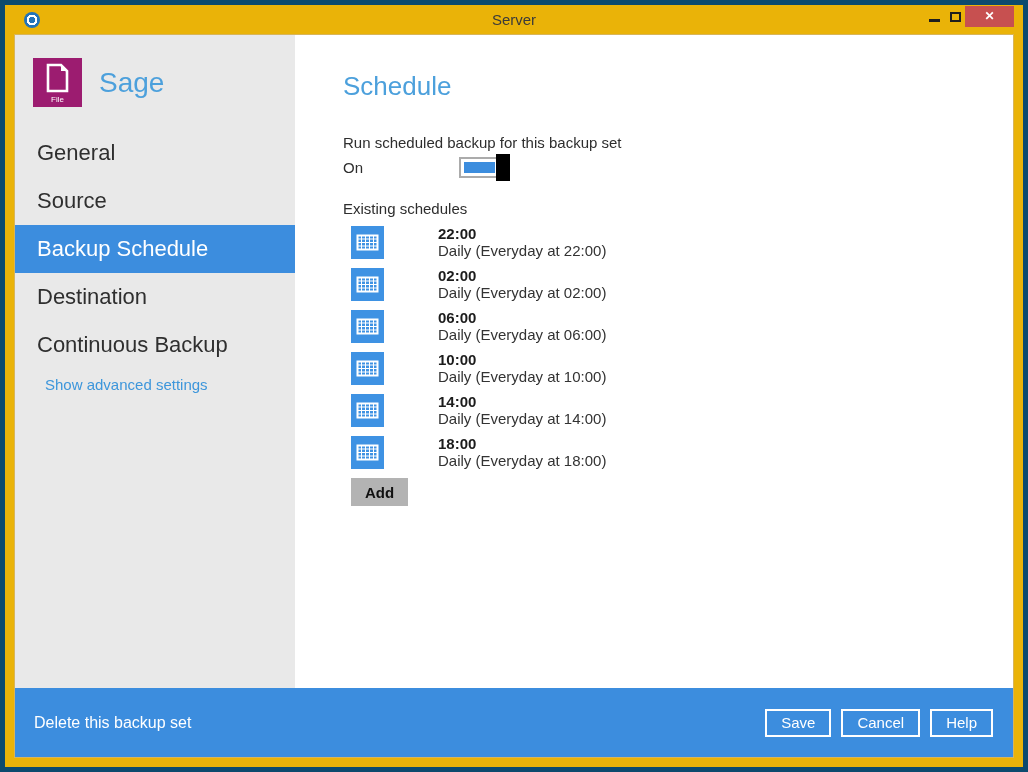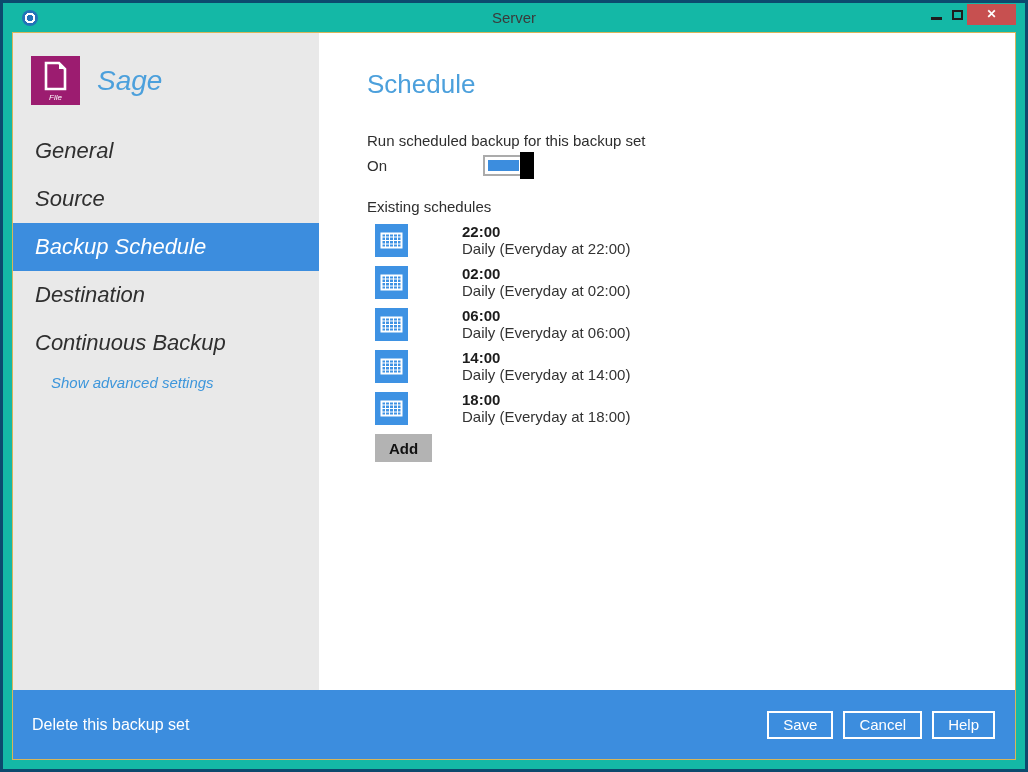--- a/index.html
+++ b/index.html
@@ -1,21 +1,21 @@
 <!DOCTYPE html>
 <html><head>
 <meta charset="utf-8">
 <style>
   * { margin:0; padding:0; box-sizing:border-box; }
   html,body { background:#ffffff; }
   body { font-family:"Liberation Sans", sans-serif; }
 
   .window {
     position:relative; width:1028px; height:772px;
-    background:#14b8a6; border:3px solid #0c4a6e; overflow:hidden;
+    background:#eab308; border:5px solid #0c4a6e; overflow:hidden;
   }
 
   
   .titlebar { position:absolute; top:0; left:0; right:0; height:29px; }
   .title-text {
     position:absolute; left:0; right:0; top:0; height:29px;
     line-height:29px; text-align:center; font-size:15px; color:#3A3A3A;
   }
   .app-icon {
     position:absolute; left:19px; top:7px; width:16px; height:16px; border-radius:50%;
@@ -31,28 +31,28 @@
 
   
   .content {
     position:absolute; left:9px; right:9px; top:29px; bottom:9px;
     background:#ffffff; border:1px solid #D8B55A;
     display:flex; flex-direction:column;
   }
   .columns { flex:1; display:flex; min-height:0; }
 
   
-  .sidebar { width:306px; background:#E9E9E9; flex:none;font-style:italic; }
+  .sidebar { width:280px; background:#E9E9E9; flex:none; }
   .app-row { display:flex; align-items:center; margin:23px 0 0 18px; }
   .sage-icon { width:49px; height:49px; background:#9C1C70; flex:none; }
   .app-name { font-size:28px; color:#4CA0DC; margin-left:17px; font-weight:300; }
   .nav { margin-top:22px; }
   .nav-item { height:48px; line-height:48px; padding-left:22px; font-size:22px; color:#2F2F2F; font-weight:300; }
   .nav-item.active { background:#3C8DDE; color:#ffffff; }
-  .advanced-link { display:inline-block; margin:7px 0 0 38px; font-size:15px; color:#3D96DB; }
+  .advanced-link { display:inline-block; margin:7px 0 0 30px; font-size:15px; color:#3D96DB; }
 
   
   .main { flex:1; background:#ffffff; padding:36px 20px 0 48px; overflow:hidden; }
   .page-heading { font-size:26px; color:#4CA0DC; font-weight:300; line-height:31px; }
   .run-label { margin-top:32px; font-size:15px; color:#2E2E2E; line-height:17px; }
   .on-row { display:flex; align-items:center; margin-top:6px; height:21px; }
   .on-label { width:116px; font-size:15px; color:#2E2E2E; }
   .toggle { position:relative; width:42px; height:21px; border:2px solid #ABABAB; background:#ffffff; }
   .toggle-fill { position:absolute; left:3px; top:3px; bottom:3px; right:4px; background:#3C8DDE; }
   .toggle-handle { position:absolute; right:-11px; top:-5px; width:14px; height:27px; background:#000000; }
@@ -214,20 +214,41 @@
                     <line x1="6.5" y1="20" x2="26.5" y2="20"></line>
                   </g>
                 </svg>
               </span>
               <span class="sched-text" data-interactable="false">
                 <span class="sched-time" data-interactable="false">06:00</span>
                 <span class="sched-desc" data-interactable="false">Daily (Everyday at 06:00)</span>
               </span>
             </div>
 
+            <div class="sched-row" data-interactable="true">
+              <span class="cal-icon" data-interactable="false">
+                <svg viewBox="0 0 33 33" width="33" height="33">
+                  <rect width="33" height="33" fill="#3E92E3"></rect>
+                  <rect x="6.5" y="9.5" width="20" height="14" fill="none" stroke="#ffffff" stroke-width="2"></rect>
+                  <g stroke="#ffffff" stroke-width="1">
+                    <line x1="10.5" y1="9.5" x2="10.5" y2="23.5"></line>
+                    <line x1="14.5" y1="9.5" x2="14.5" y2="23.5"></line>
+                    <line x1="18.5" y1="9.5" x2="18.5" y2="23.5"></line>
+                    <line x1="22.5" y1="9.5" x2="22.5" y2="23.5"></line>
+                    <line x1="6.5" y1="13" x2="26.5" y2="13"></line>
+                    <line x1="6.5" y1="16.5" x2="26.5" y2="16.5"></line>
+                    <line x1="6.5" y1="20" x2="26.5" y2="20"></line>
+                  </g>
+                </svg>
+              </span>
+              <span class="sched-text" data-interactable="false">
+                <span class="sched-time" data-interactable="false">10:00</span>
+                <span class="sched-desc" data-interactable="false">Daily (Everyday at 10:00)</span>
+              </span>
+            </div>
 
             <div class="sched-row" data-interactable="true">
               <span class="cal-icon" data-interactable="false">
                 <svg viewBox="0 0 33 33" width="33" height="33">
                   <rect width="33" height="33" fill="#3E92E3"></rect>
                   <rect x="6.5" y="9.5" width="20" height="14" fill="none" stroke="#ffffff" stroke-width="2"></rect>
                   <g stroke="#ffffff" stroke-width="1">
                     <line x1="10.5" y1="9.5" x2="10.5" y2="23.5"></line>
                     <line x1="14.5" y1="9.5" x2="14.5" y2="23.5"></line>
                     <line x1="18.5" y1="9.5" x2="18.5" y2="23.5"></line>

